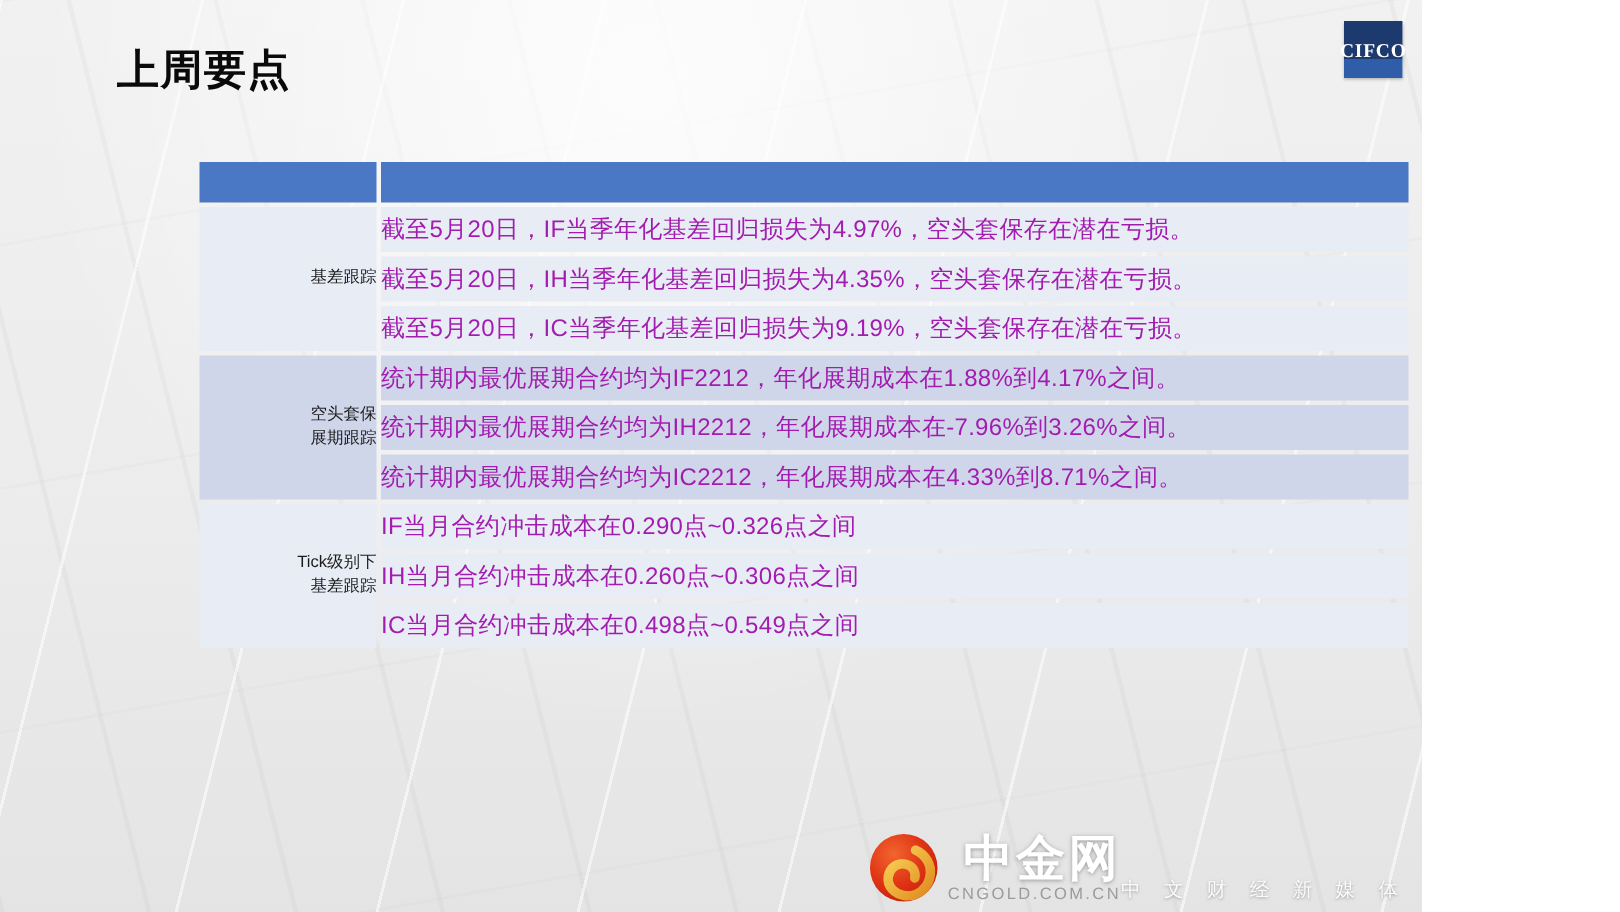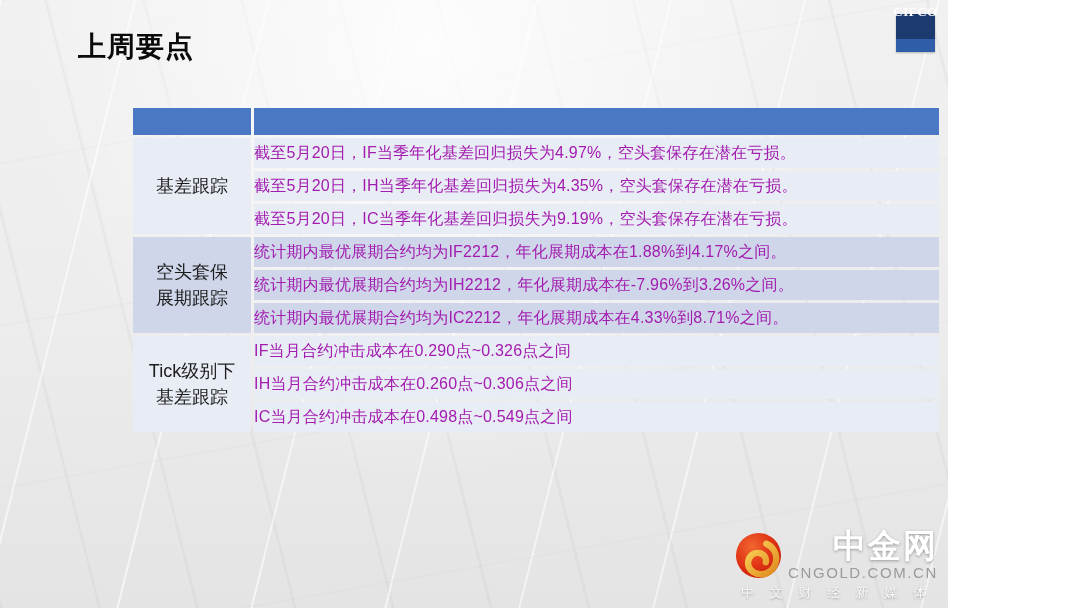--- a/index.html
+++ b/index.html
@@ -16,21 +16,21 @@
       linear-gradient(180deg,#f1f1f1 0%,#ececec 55%,#e4e4e5 100%);
   }
   
   .title{
     position:absolute;left:78px;top:28px;margin:0;
     font-size:28px;font-weight:800;color:#0a0a0a;letter-spacing:1px;
   }
   
   .cifco{position:absolute;top:14px;right:13px;display:flex;align-items:center;gap:7px;}
   .cifco-mark{
-    width:39px;height:38px;display:flex;align-items:flex-start;justify-content:center;
+    width:39px;height:38px;display:flex;align-items:flex-end;justify-content:center;
     background:linear-gradient(180deg,#1d3a6e 0%,#1d3a6e 66%,#2f5da8 66%,#2f5da8 100%);
     box-shadow:0 1px 2px rgba(0,0,0,0.25);
   }
   .cifco-mark span{
     font-family:"Liberation Serif","DejaVu Serif",serif;
     color:#fff;font-size:13px;font-weight:700;letter-spacing:0.5px;
     transform:translateY(-10px);
   }
   .cifco-name{font-size:23px;font-weight:900;color:#132f5c;letter-spacing:1px;}
   
@@ -39,35 +39,35 @@
     border-collapse:separate;border-spacing:3px;table-layout:fixed;
   }
   .tbl td{padding:0;}
   .hd{height:27px;background:#4a78c4;}
   .c1{width:118px;}
   .cell{
     height:30px;font-size:16px;color:#a21caf;font-weight:500;
     padding-left:7px;vertical-align:middle;letter-spacing:0.2px;
   }
   .lbl{
-    font-size:18px;color:#1b1b1b;font-weight:500;text-align:center;
+    font-size:11px;color:#1b1b1b;font-weight:500;text-align:right;
     vertical-align:middle;white-space:pre-line;line-height:1.45;
   }
   .band-light td{background:#e8ecf5;}
   .band-dark td{background:#cfd6ea;}
   
-  .cngold{position:absolute;right:10px;bottom:6px;display:flex;flex-direction:column;align-items:center;}
+  .cngold{position:absolute;right:10px;bottom:6px;display:flex;flex-direction:row;align-items:flex-end;}
   .cg-top{display:flex;align-items:center;gap:6px;}
   .cg-icon{width:47px;height:47px;}
   .cg-text{display:flex;flex-direction:column;align-items:flex-end;}
   .cg-brand{
     font-size:33px;font-weight:900;color:#ffffff;line-height:1.0;letter-spacing:2px;
     text-shadow:0 1px 3px rgba(90,90,90,0.55);
   }
-  .cg-domain{font-size:15px;color:#9b9b9b;letter-spacing:1.6px;margin-top:2px;}
+  .cg-domain{font-size:11px;color:#9b9b9b;letter-spacing:1.6px;margin-top:2px;}
   .cg-tagline{
     font-size:13px;color:#fbfbfb;letter-spacing:6px;margin-top:3px;
     text-shadow:0 1px 2px rgba(110,110,110,0.6);
   }
 </style>
 </head>
 <body>
 
 <div class="slide">
 

